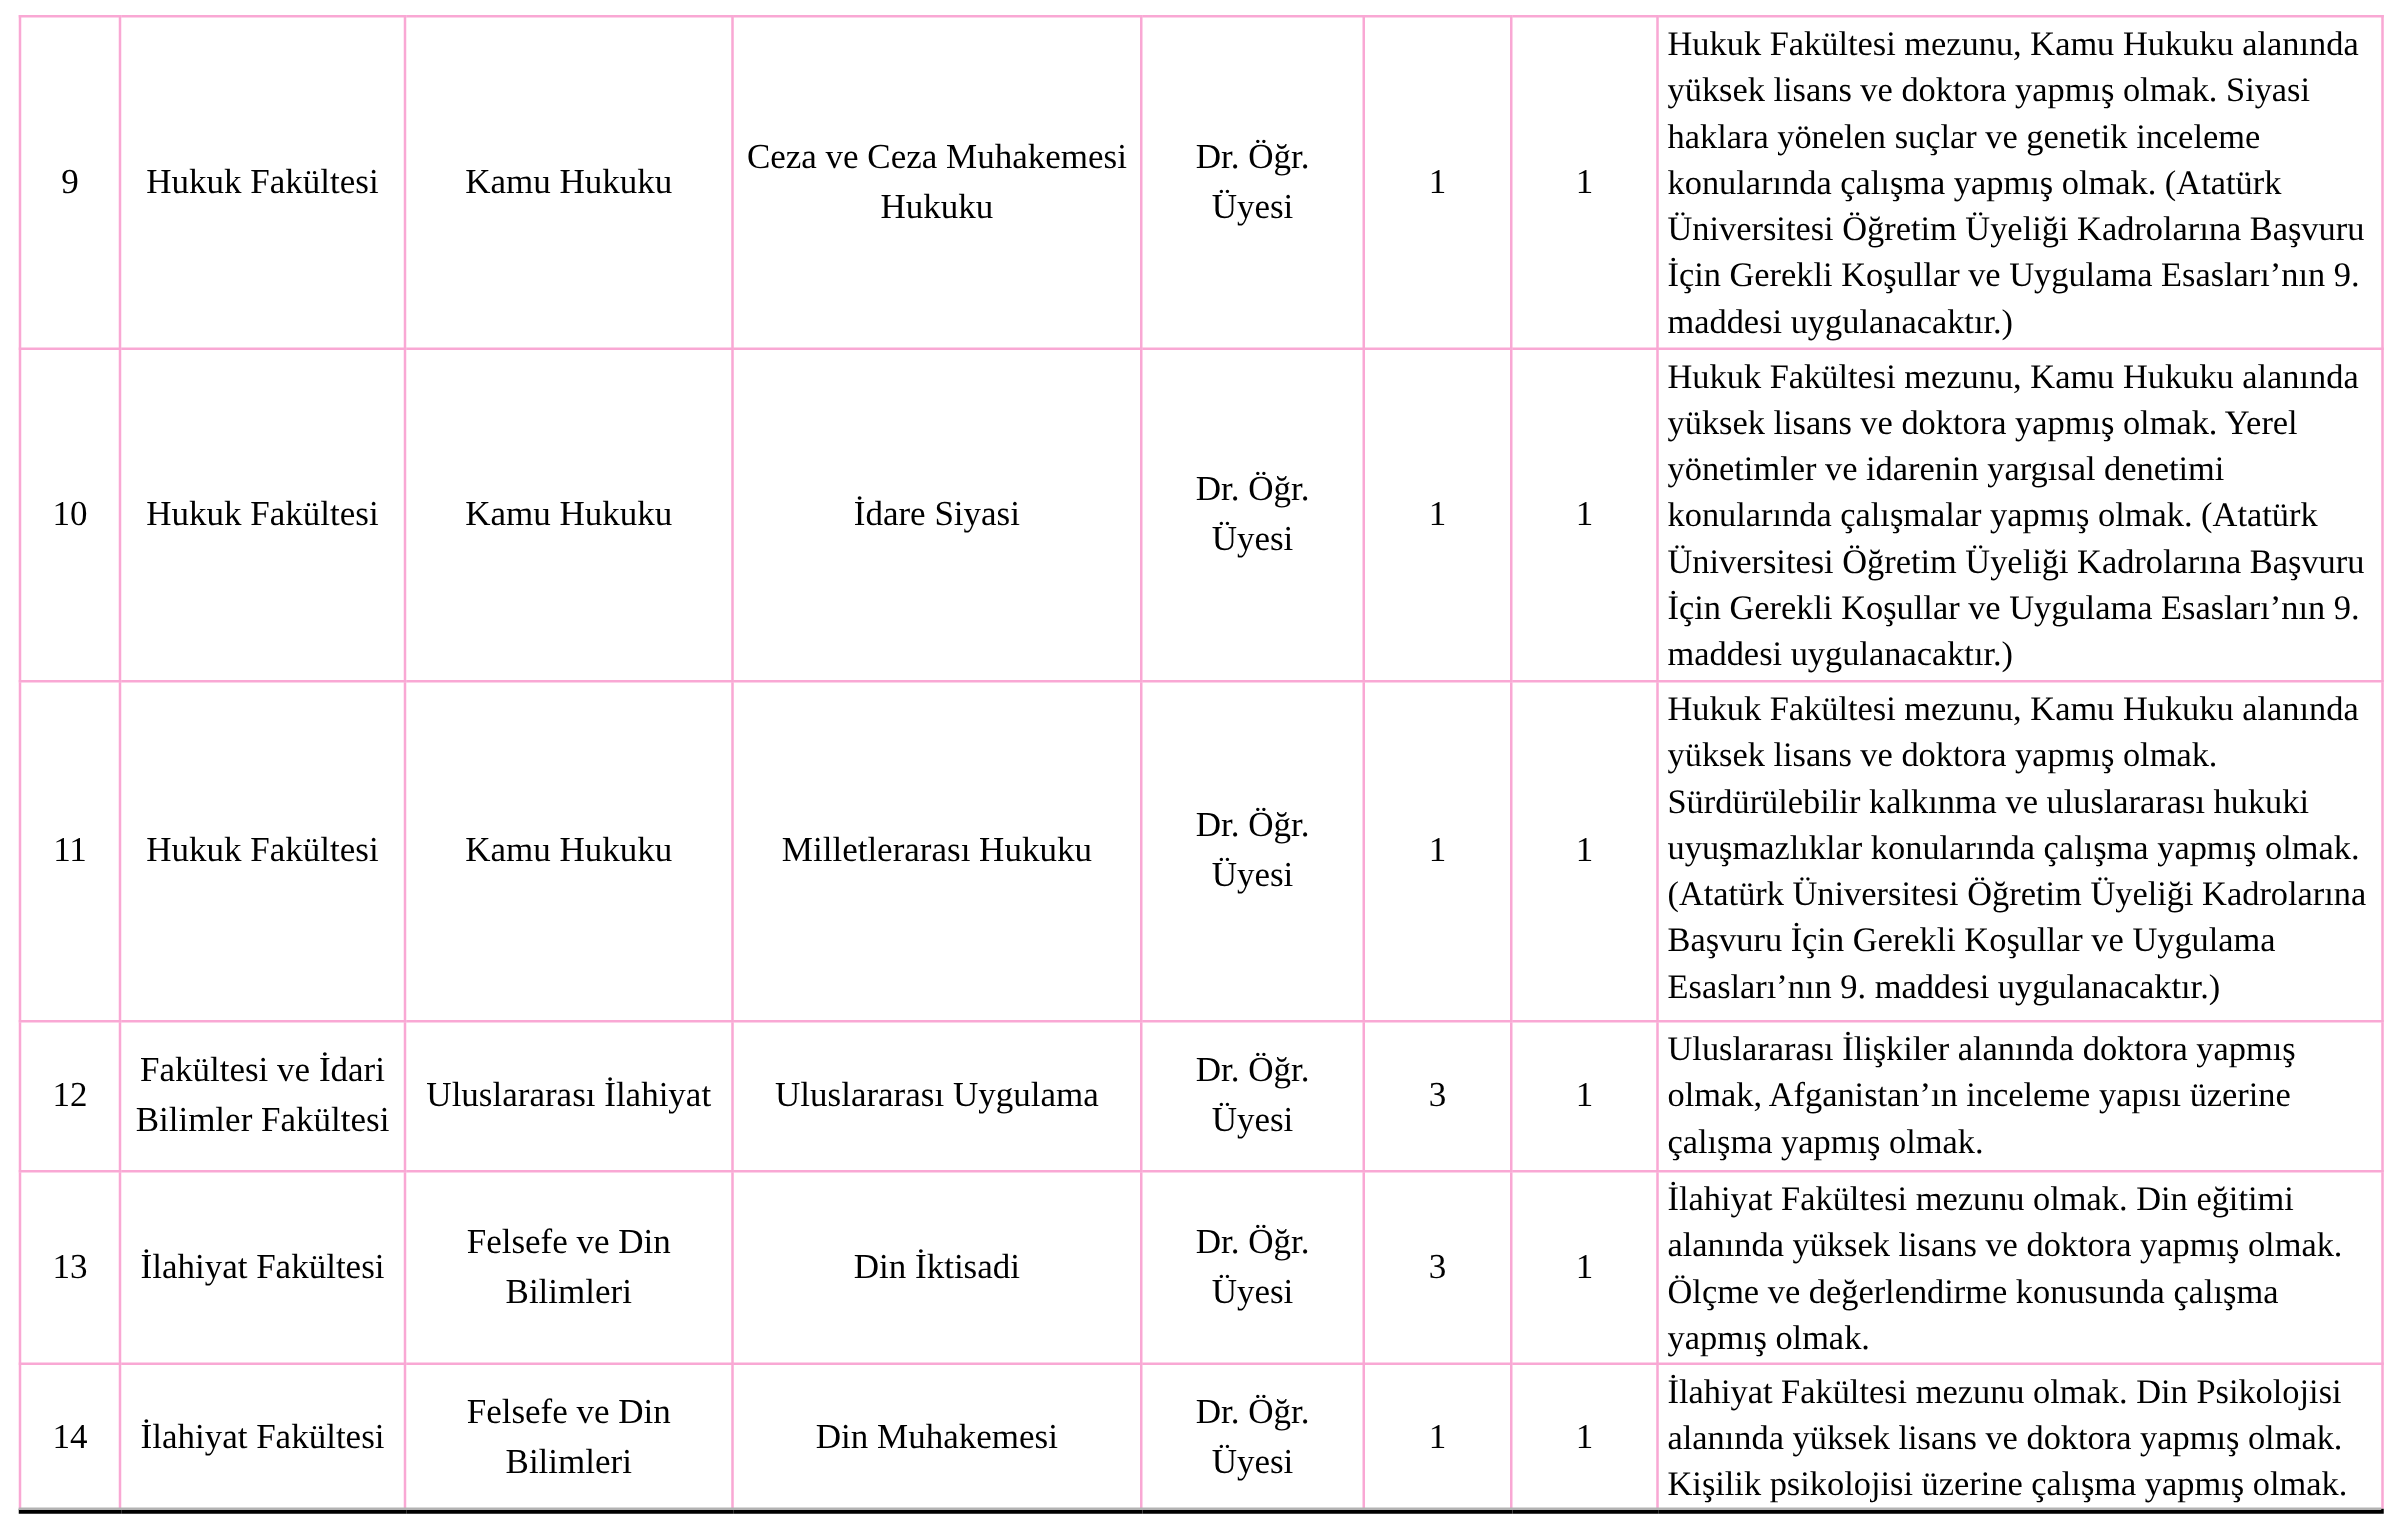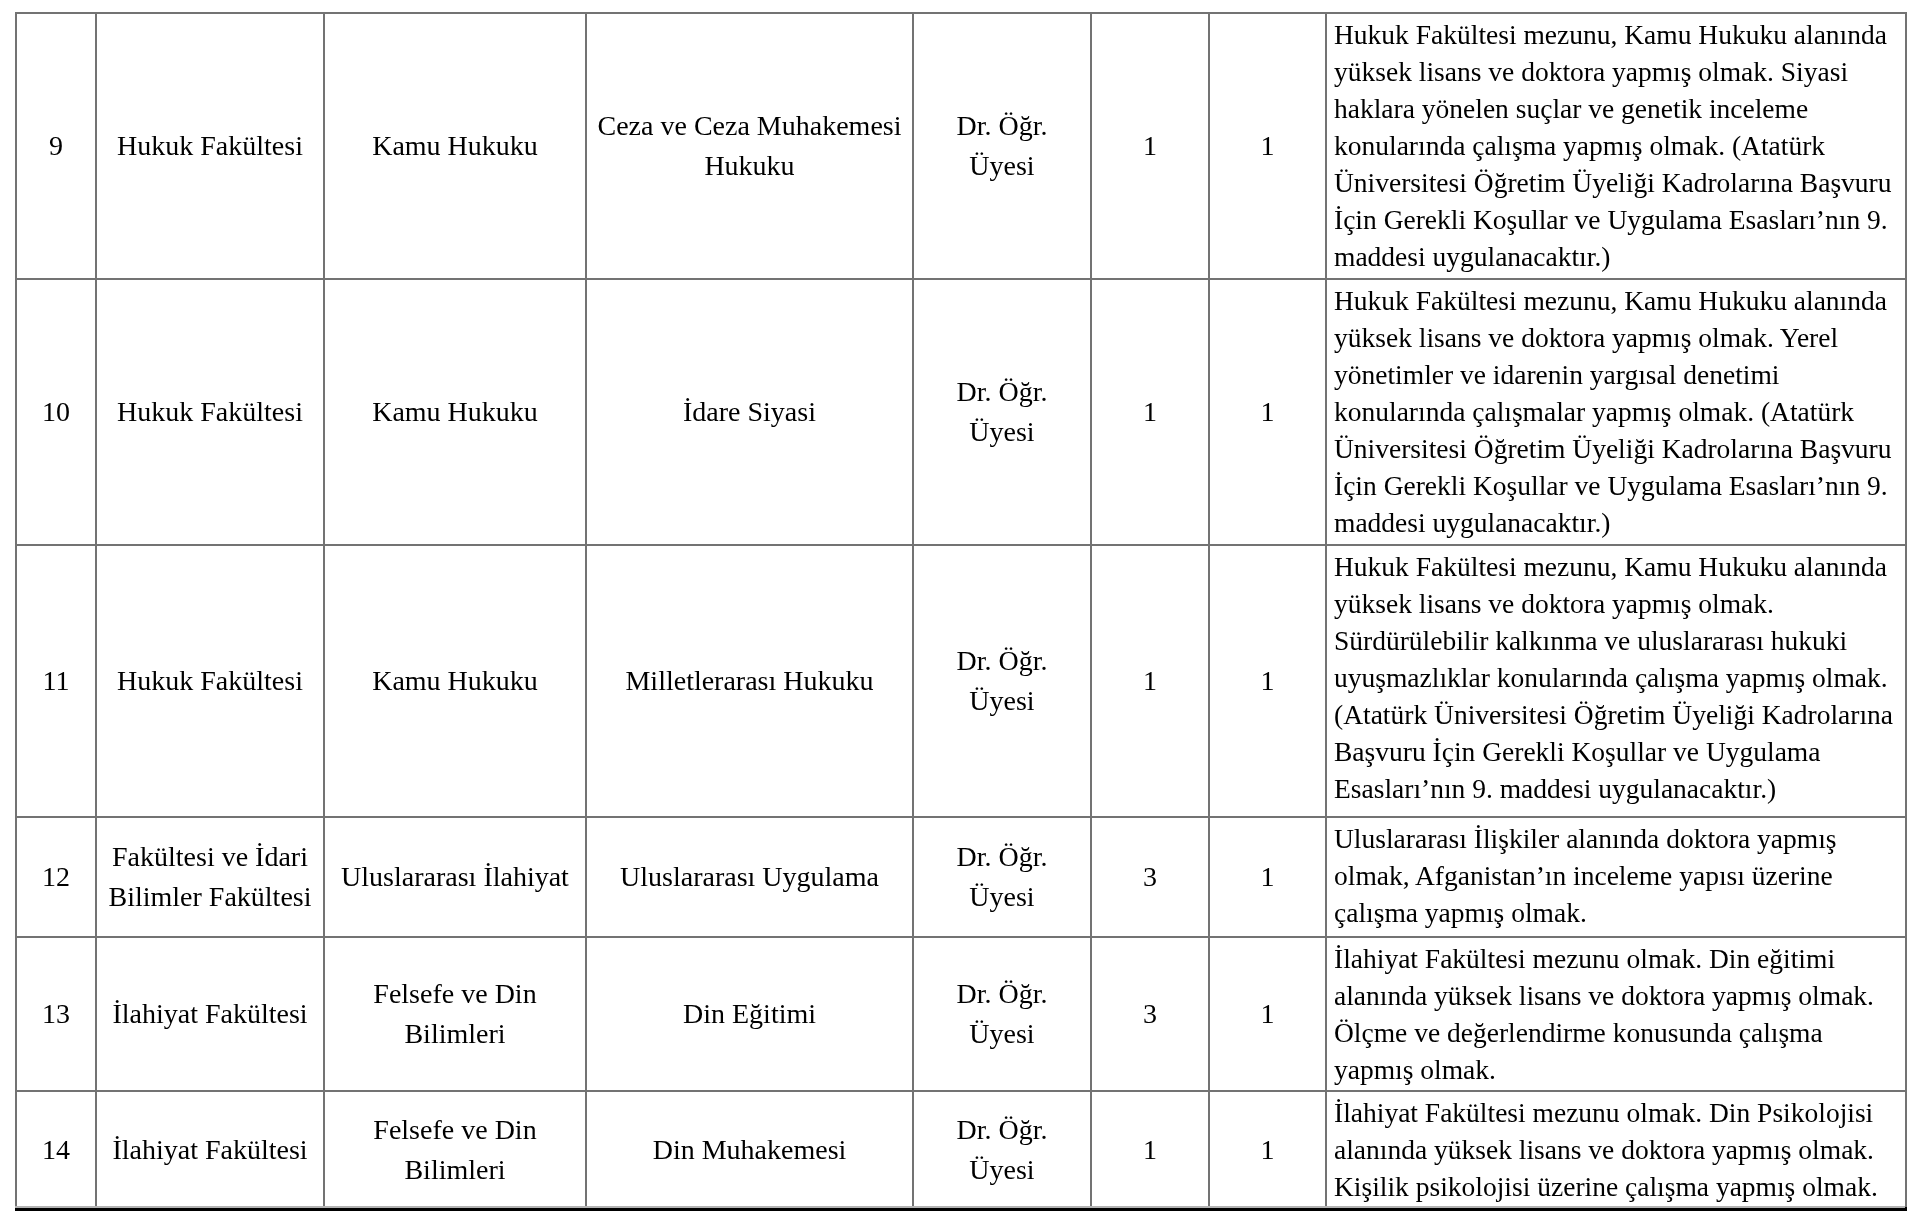--- a/index.html
+++ b/index.html
@@ -20,21 +20,21 @@
   }
   table.positions {
     position: absolute;
     left: 15px;
     top: 12px;
     width: 1890px;
     border-collapse: collapse;
     table-layout: fixed;
   }
   table.positions td {
-    border: 2px solid #737373;
+    border: 2px solid #f9a8d4;
     overflow: hidden;
   }
   table.positions tr.last td {
     border-bottom: 4px solid #000;
   }
   td.c {
     text-align: center;
     vertical-align: middle;
     font-size: 28px;
     line-height: 40px;
@@ -116,21 +116,21 @@
         <td class="c">Uluslararası Uygulama</td>
         <td class="c">Dr. Öğr. Üyesi</td>
         <td class="c">3</td>
         <td class="c">1</td>
         <td class="d">Uluslararası İlişkiler alanında doktora yapmış olmak, Afganistan’ın inceleme yapısı üzerine çalışma yapmış olmak.</td>
       </tr>
       <tr class="r4">
         <td class="c">13</td>
         <td class="c">İlahiyat Fakültesi</td>
         <td class="c">Felsefe ve Din Bilimleri</td>
-        <td class="c">Din Eğitimi</td>
+        <td class="c">Din İktisadi</td>
         <td class="c">Dr. Öğr. Üyesi</td>
         <td class="c">3</td>
         <td class="c">1</td>
         <td class="d">İlahiyat Fakültesi mezunu olmak. Din eğitimi alanında yüksek lisans ve doktora yapmış olmak. Ölçme ve değerlendirme konusunda çalışma yapmış olmak.</td>
       </tr>
       <tr class="r5 last">
         <td class="c">14</td>
         <td class="c">İlahiyat Fakültesi</td>
         <td class="c">Felsefe ve Din Bilimleri</td>
         <td class="c">Din Muhakemesi</td>

